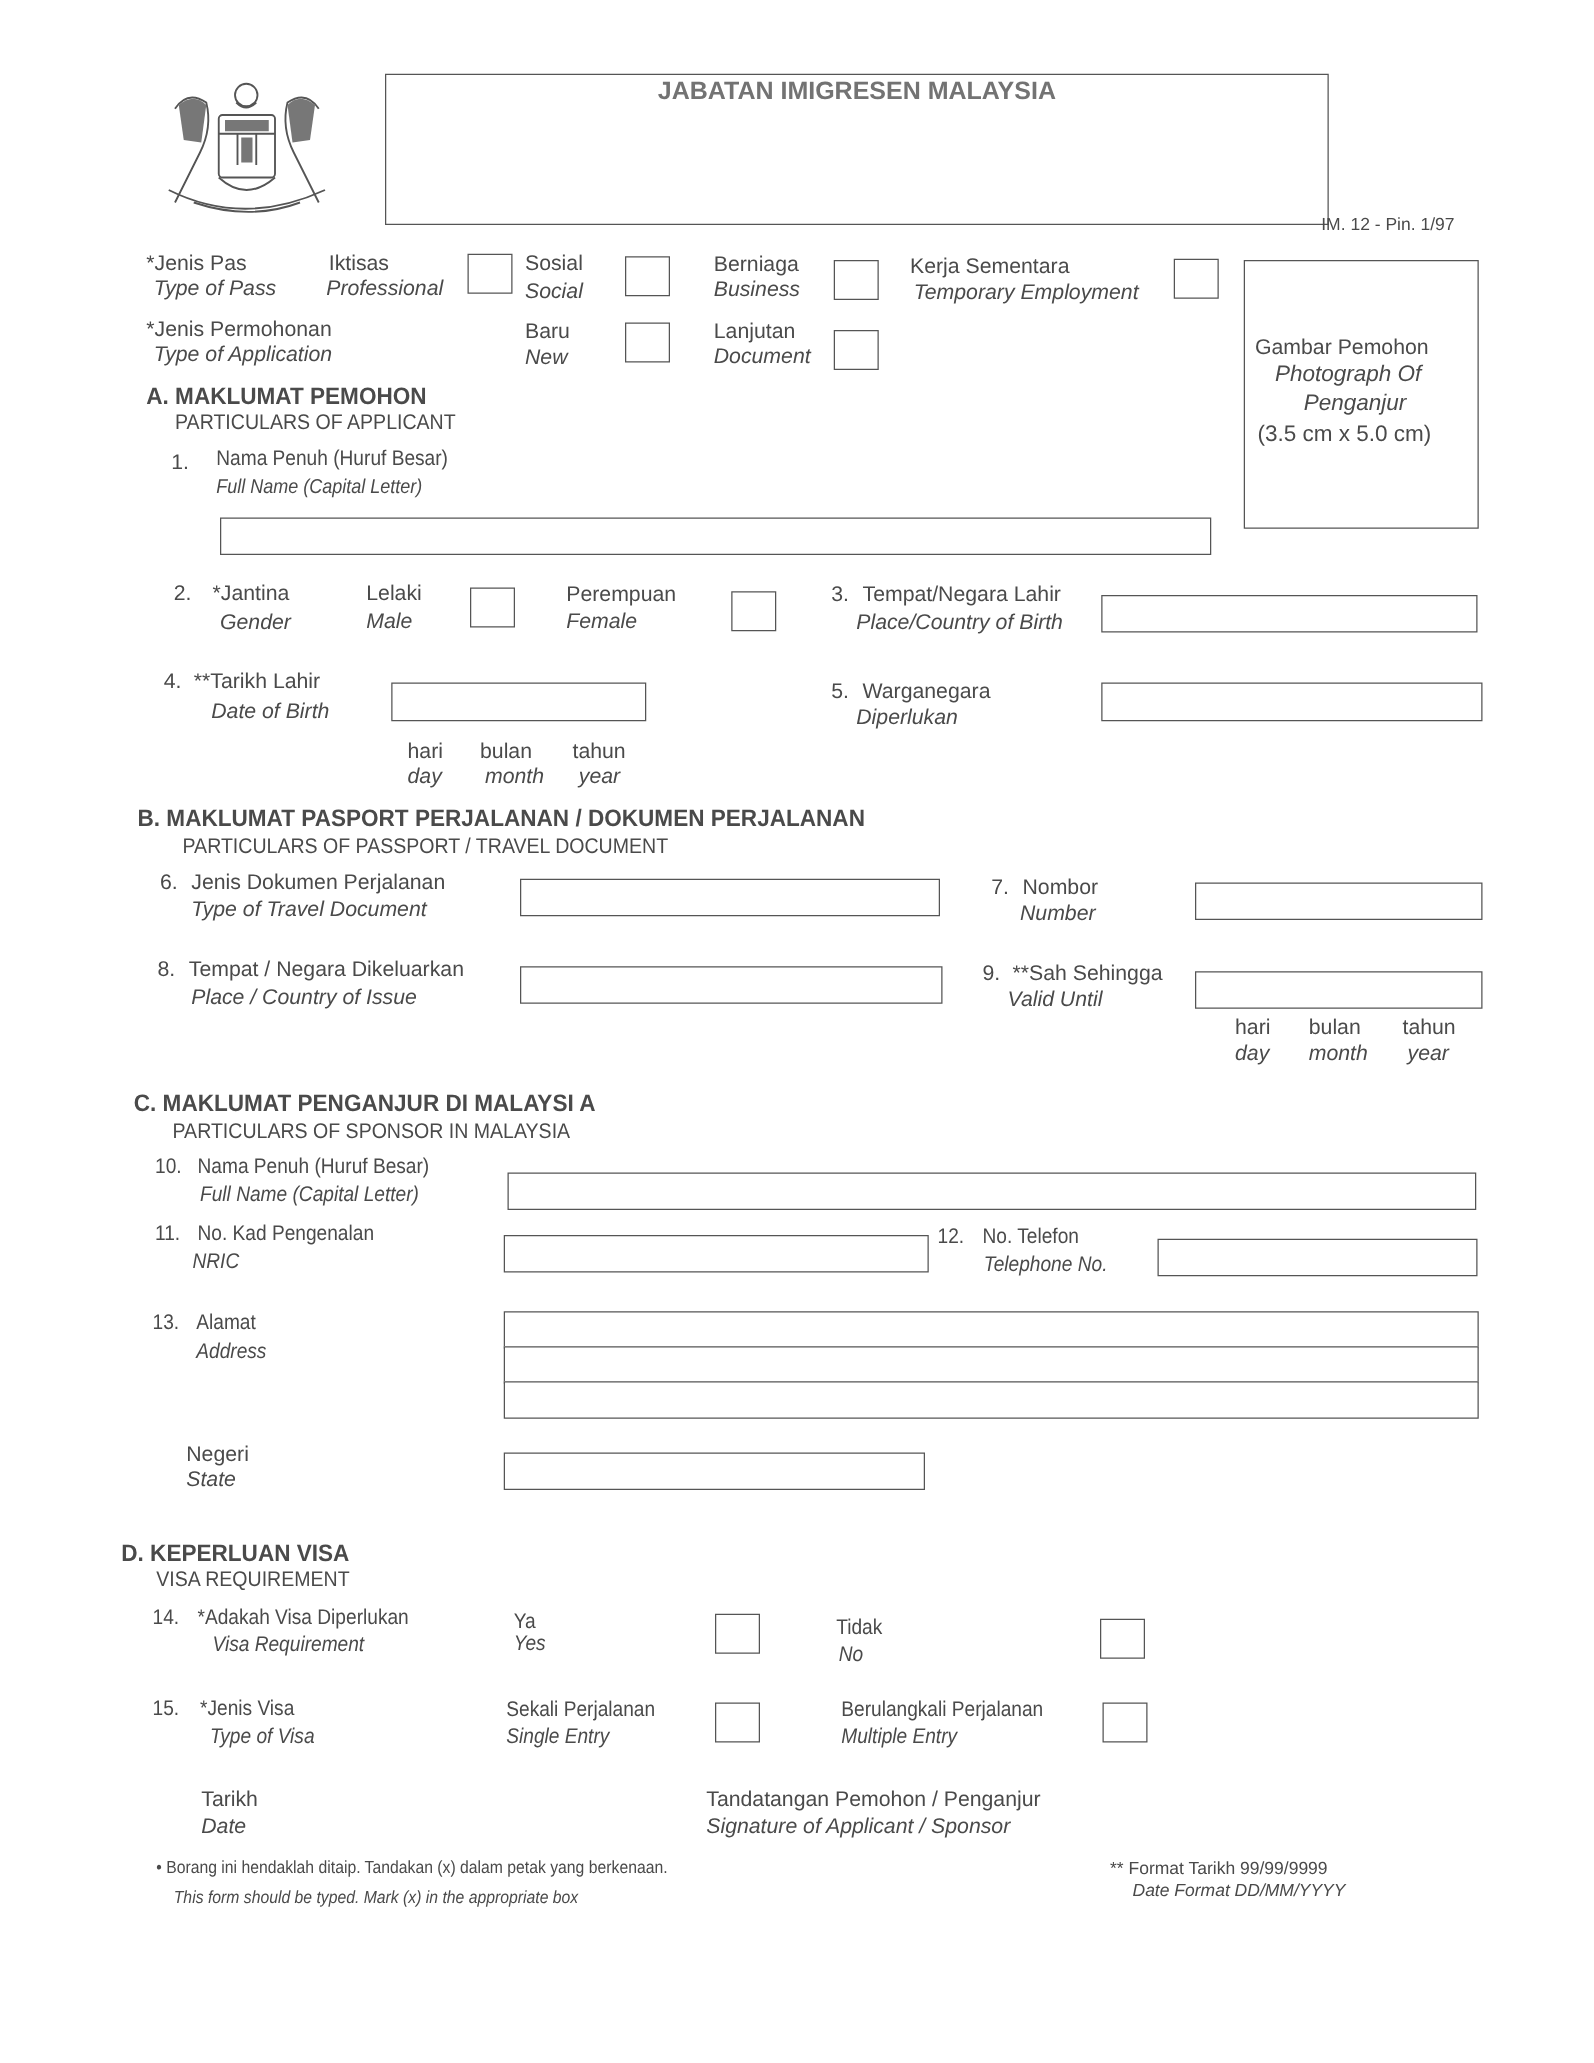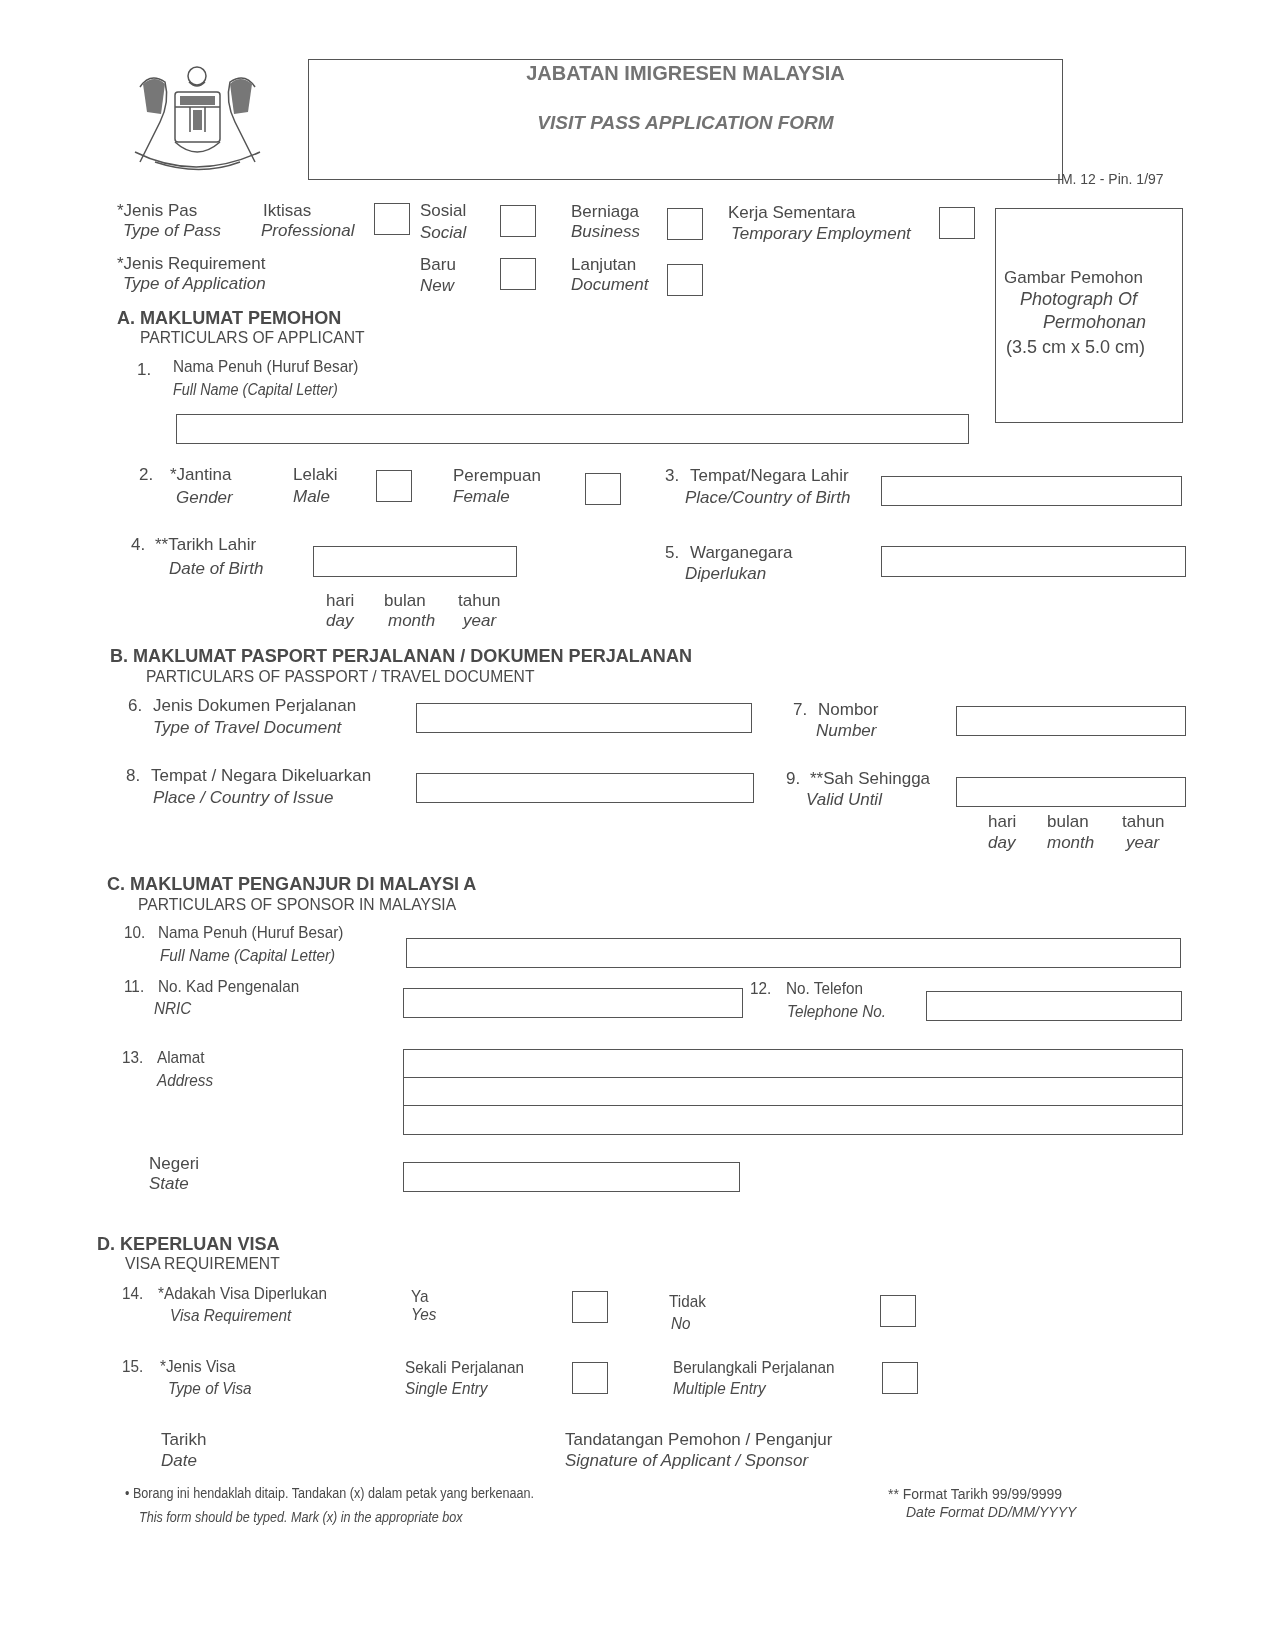--- a/index.html
+++ b/index.html
@@ -40,21 +40,20 @@
       <path d="M18 22 q12 -10 22 0 l-4 30 l-14 -2 z"></path>
       <path d="M127 22 q-12 -10 -22 0 l4 30 l14 -2 z"></path>
       <rect x="55" y="34" width="35" height="9"></rect>
       <rect x="68" y="48" width="9" height="20"></rect>
     </g>
   </svg>
 </div>
 
 <div class="hdr-box">
   <div class="hdr-line" style="top:2px; font-size:20px; font-weight:bold;">JABATAN IMIGRESEN MALAYSIA</div>
-  <div class="hdr-line" style="top:52px; font-size:19px; font-weight:bold; font-style:italic;">VISIT PASS APPLICATION FORM</div>
 </div>
 <div class="abs t" style="left:1057px; top:169px; font-size:14px;">IM. 12 - Pin. 1/97</div>
 
 <div class="abs t" style="left:117px; top:201px;">*Jenis Pas</div>
 <div class="abs t i" style="left:123px; top:221px;">Type of Pass</div>
 
 <div class="abs t" style="left:263px; top:201px;">Iktisas</div>
 <div class="abs t i" style="left:261px; top:221px;">Professional</div>
 <div class="cb" style="left:374px; top:203px;"></div>
 
@@ -63,35 +62,35 @@
 <div class="cb" style="left:500px; top:205px;"></div>
 
 <div class="abs t" style="left:571px; top:202px;">Berniaga</div>
 <div class="abs t i" style="left:571px; top:222px;">Business</div>
 <div class="cb" style="left:667px; top:208px;"></div>
 
 <div class="abs t" style="left:728px; top:203px;">Kerja Sementara</div>
 <div class="abs t i" style="left:731px; top:224px;">Temporary Employment</div>
 <div class="cb" style="left:939px; top:207px;"></div>
 
-<div class="abs t" style="left:117px; top:254px;">*Jenis Requirement</div>
+<div class="abs t" style="left:117px; top:254px;">*Jenis Permohonan</div>
 <div class="abs t i" style="left:123px; top:274px;">Type of Application</div>
 
 <div class="abs t" style="left:420px; top:255px;">Baru</div>
 <div class="abs t i" style="left:420px; top:276px;">New</div>
 <div class="cb" style="left:500px; top:258px;"></div>
 
 <div class="abs t" style="left:571px; top:255px;">Lanjutan</div>
 <div class="abs t i" style="left:571px; top:275px;">Document</div>
 <div class="cb" style="left:667px; top:264px;"></div>
 
 <div class="box" style="left:995px; top:208px; width:188px; height:215px;">
   <div class="abs t" style="left:8px; top:59px;">Gambar Pemohon</div>
   <div class="abs t i" style="left:24px; top:80px; font-size:18px;text-align:center;">Photograph Of</div>
-  <div class="abs t i" style="left:47px; top:103px; font-size:18px;">Permohonan</div>
+  <div class="abs t i" style="left:47px; top:103px; font-size:18px;">Penganjur</div>
   <div class="abs t" style="left:10px; top:128px; font-size:18px;">(3.5 cm  x 5.0 cm)</div>
 </div>
 
 <div class="abs sec-title" style="left:117px; top:307px;">A. MAKLUMAT PEMOHON</div>
 <div class="abs sec-sub" style="left:140px; top:328px;">PARTICULARS OF APPLICANT</div>
 
 <div class="abs t" style="left:137px; top:360px;">1.</div>
 <div class="abs t narrow" style="left:173px; top:357px;">Nama Penuh (Huruf Besar)</div>
 <div class="abs t i narrow" style="left:173px; top:380px; font-size:16px;">Full Name (Capital Letter)</div>
 <div class="box" style="left:176px; top:414px; width:793px; height:30px;"></div>

